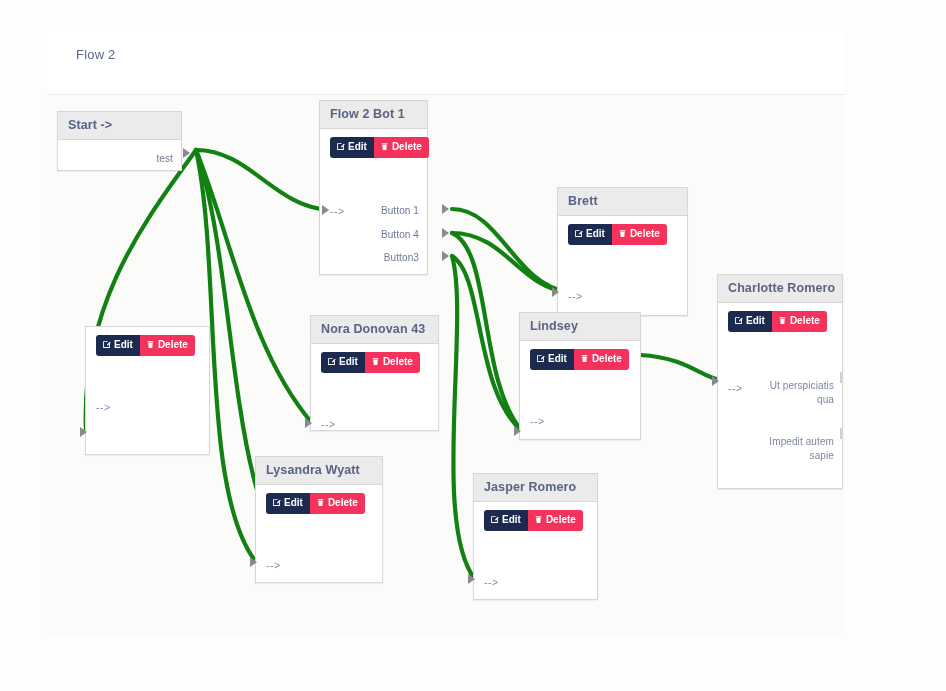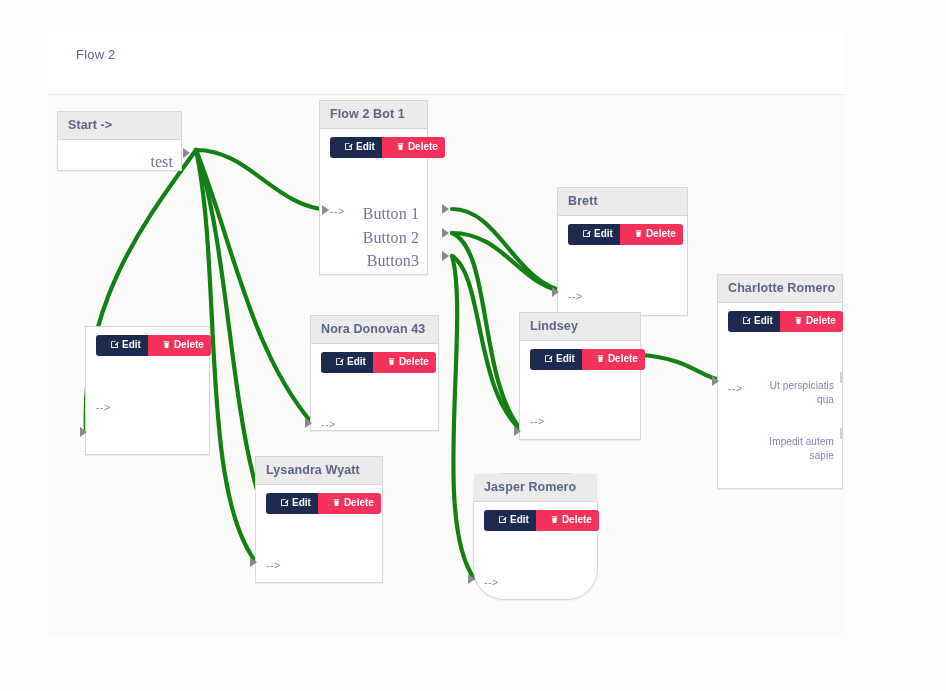--- a/index.html
+++ b/index.html
@@ -77,21 +77,21 @@
   }
   .btn-row {
     padding: 8px 0 0 10px;
     white-space: nowrap;
   }
   .btn {
     display: inline-block;
     font-size: 10px;
     font-weight: bold;
     line-height: 1;
-    padding: 5px 7px 6px 14px;
+    padding: 5px 7px 6px 6px;
     color: #ffffff;
     vertical-align: top;
     cursor: pointer;
     white-space: nowrap;
   }
   .btn-edit {
     background: #1b2a4e;
     border-radius: 3px 0 0 3px;
   }
   .btn-delete {
@@ -104,25 +104,24 @@
   
   .port-in {
     position: absolute;
     font-size: 10.5px;
     color: #8189a8;
     letter-spacing: .5px;
   }
   .port-out {
     position: absolute;
     right: 8px;
-    font-size: 16px;
+    font-size: 10px;
     color: #6f779a;
     text-align: right;
     letter-spacing: .1px;
-    font-family: Liberation Serif, serif;
   }
   .port-out-multi {
     position: absolute;
     right: 8px;
     font-size: 10px;
     color: #7d86a6;
     text-align: right;
     line-height: 14px;
     letter-spacing: .1px;
   }
@@ -199,21 +198,21 @@
                 <path fill="#ffffff" d="M9.3 7.6l4.6-4.6 1.6 1.6-4.6 4.6-2.1.5z"></path>
               </svg></span><span>Edit</span>
         </span><span class="btn btn-delete">
           <span class="ic"><svg width="9" height="9" viewBox="0 0 16 16">
                 <path fill="#ffffff" d="M3 2h10v2H3zM4 5h8l-.8 9H4.8z"></path>
               </svg></span><span>Delete</span>
         </span>
       </div>
       <div class="port-in" style="left:10px; top:76px;">--&gt;</div>
       <div class="port-out" style="top:76px;">Button 1</div>
-      <div class="port-out" style="top:100px;">Button 2</div>
+      <div class="port-out" style="top:100px;">Button 4</div>
       <div class="port-out" style="top:123px;">Button3</div>
     </div>
   </div>
   <div class="port-marker" style="left:322px; top:205px;"></div>
   <div class="port-marker" style="left:442px; top:204px;"></div>
   <div class="port-marker" style="left:442px; top:228px;"></div>
   <div class="port-marker" style="left:442px; top:251px;"></div>
 
   <div class="node" style="left:85px; top:326px; width:125px; height:129px;">
     <div class="node-body">
@@ -267,21 +266,21 @@
           <span class="ic"><svg width="9" height="9" viewBox="0 0 16 16">
                 <path fill="#ffffff" d="M3 2h10v2H3zM4 5h8l-.8 9H4.8z"></path>
               </svg></span><span>Delete</span>
         </span>
       </div>
       <div class="port-in" style="left:10px; top:74px;">--&gt;</div>
     </div>
   </div>
   <div class="port-marker" style="left:250px; top:557px;"></div>
 
-  <div class="node" style="left:473px; top:473px; width:125px; height:127px;border-radius:31px;">
+  <div class="node" style="left:473px; top:473px; width:125px; height:127px;">
     <div class="node-header">Jasper Romero</div>
     <div class="node-body">
       <div class="btn-row">
         <span class="btn btn-edit">
           <span class="ic"><svg width="9" height="9" viewBox="0 0 16 16">
                 <path fill="#ffffff" d="M2 2h8v1.6H3.6v8.8h8.8V6H14v8H2z"></path>
                 <path fill="#ffffff" d="M9.3 7.6l4.6-4.6 1.6 1.6-4.6 4.6-2.1.5z"></path>
               </svg></span><span>Edit</span>
         </span><span class="btn btn-delete">
           <span class="ic"><svg width="9" height="9" viewBox="0 0 16 16">

